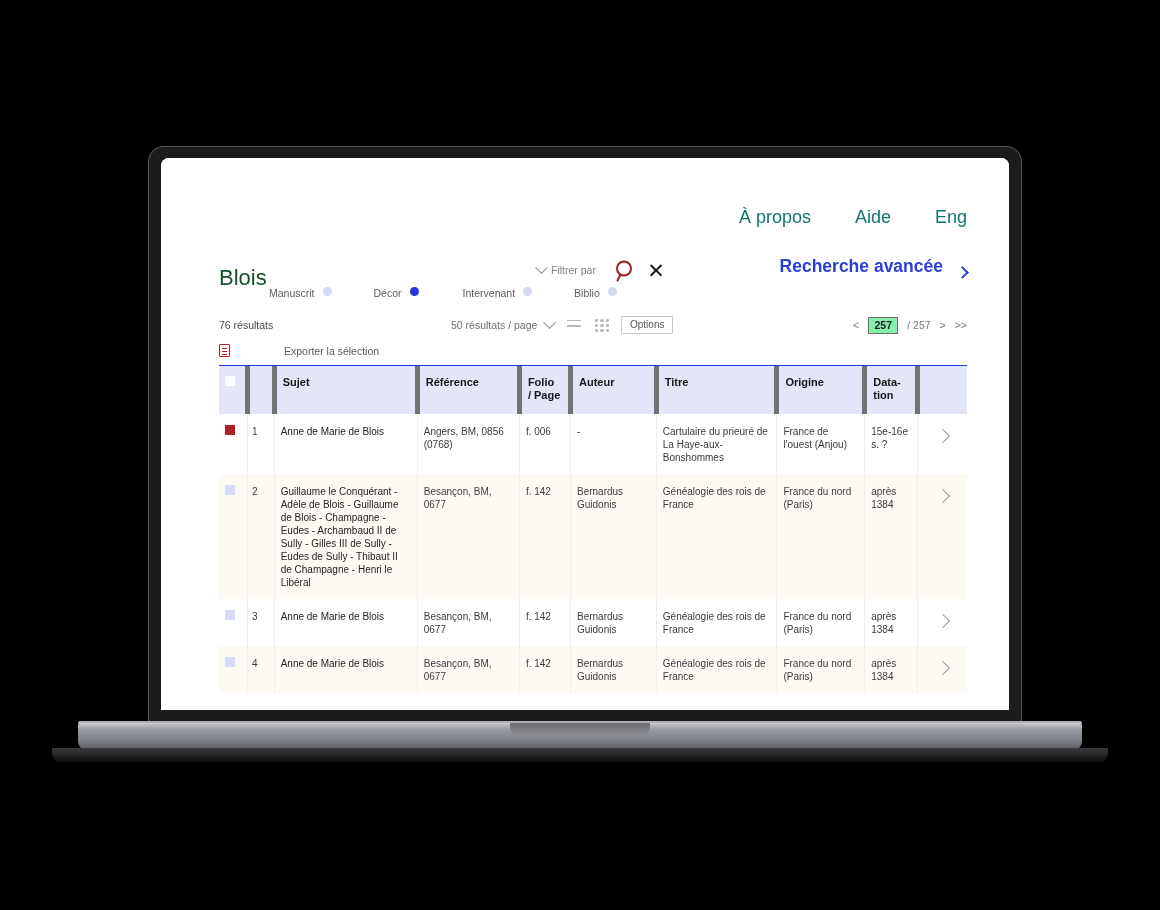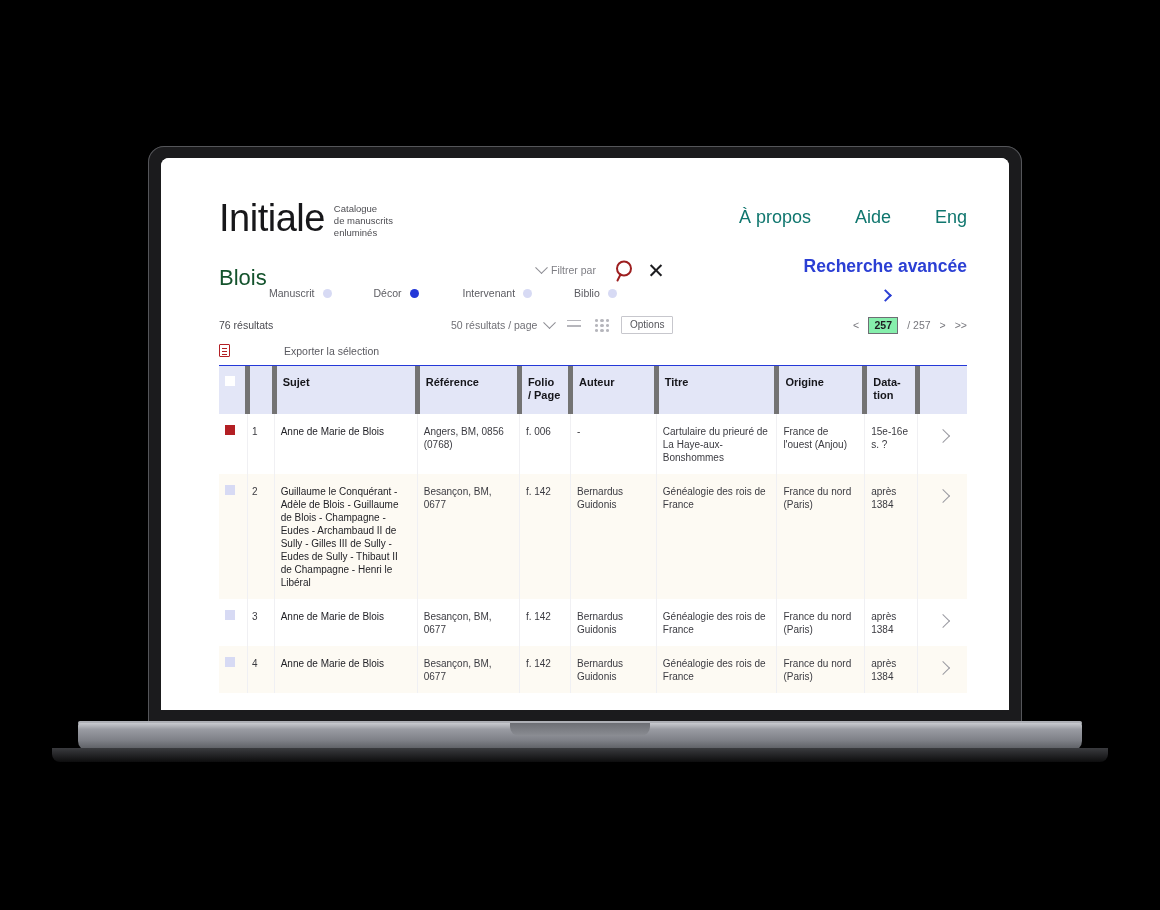--- a/index.html
+++ b/index.html
@@ -172,47 +172,45 @@
     font-size: 21px;
     line-height: 20px;
     text-align: center;
     font-weight: 400;
   }
   .adv-search {
     position: absolute;
     right: 42px;
     top: 2px;
     display: flex;
-    align-items: center;
+    align-items: flex-end;
     gap: 15px;
     color: #2b3fd4;
     font-size: 17.5px;
     font-weight: 600;
     text-decoration: none;
-    flex-direction: column;
   }
   .chev-right {
     width: 9px; height: 9px;
     border-right: 2.4px solid #2b3fd4;
     border-top: 2.4px solid #2b3fd4;
     transform: rotate(45deg);
     margin-top: -1px;
   }
 
   
   .facets {
     position: absolute;
     left: 58px;
     top: 33px;
     width: 470px;
     display: flex;
   }
   .facet {
     display: flex;
-    align-items: center;
     gap: 8px;
     font-size: 10.5px;
     color: #5c5c62;
   }
   .facet:nth-child(1) { margin-left: 50px; }
   .facet:nth-child(2) { margin-left: 42px; }
   .facet:nth-child(3) { margin-left: 44px; }
   .facet:nth-child(4) { margin-left: 42px; }
   .dot {
     width: 9px; height: 9px;
@@ -403,28 +401,20 @@
 <body>
 
 <div id="stage">
 
   <div class="laptop-lid"></div>
 
   <div class="laptop-screen">
     <div class="page">
 
       <div class="site-header">
-        <div class="brand">
-          <div class="brand-name">Initiale</div>
-          <div class="brand-sub">
-            <div>Catalogue</div>
-            <div>de manuscrits</div>
-            <div>enluminés</div>
-          </div>
-        </div>
         <nav class="top-nav">
           <a href="#">À propos</a>
           <a href="#">Aide</a>
           <a href="#">Eng</a>
         </nav>
       </div>
 
       <div class="search-row">
         <div class="query-term">Blois</div>
 

